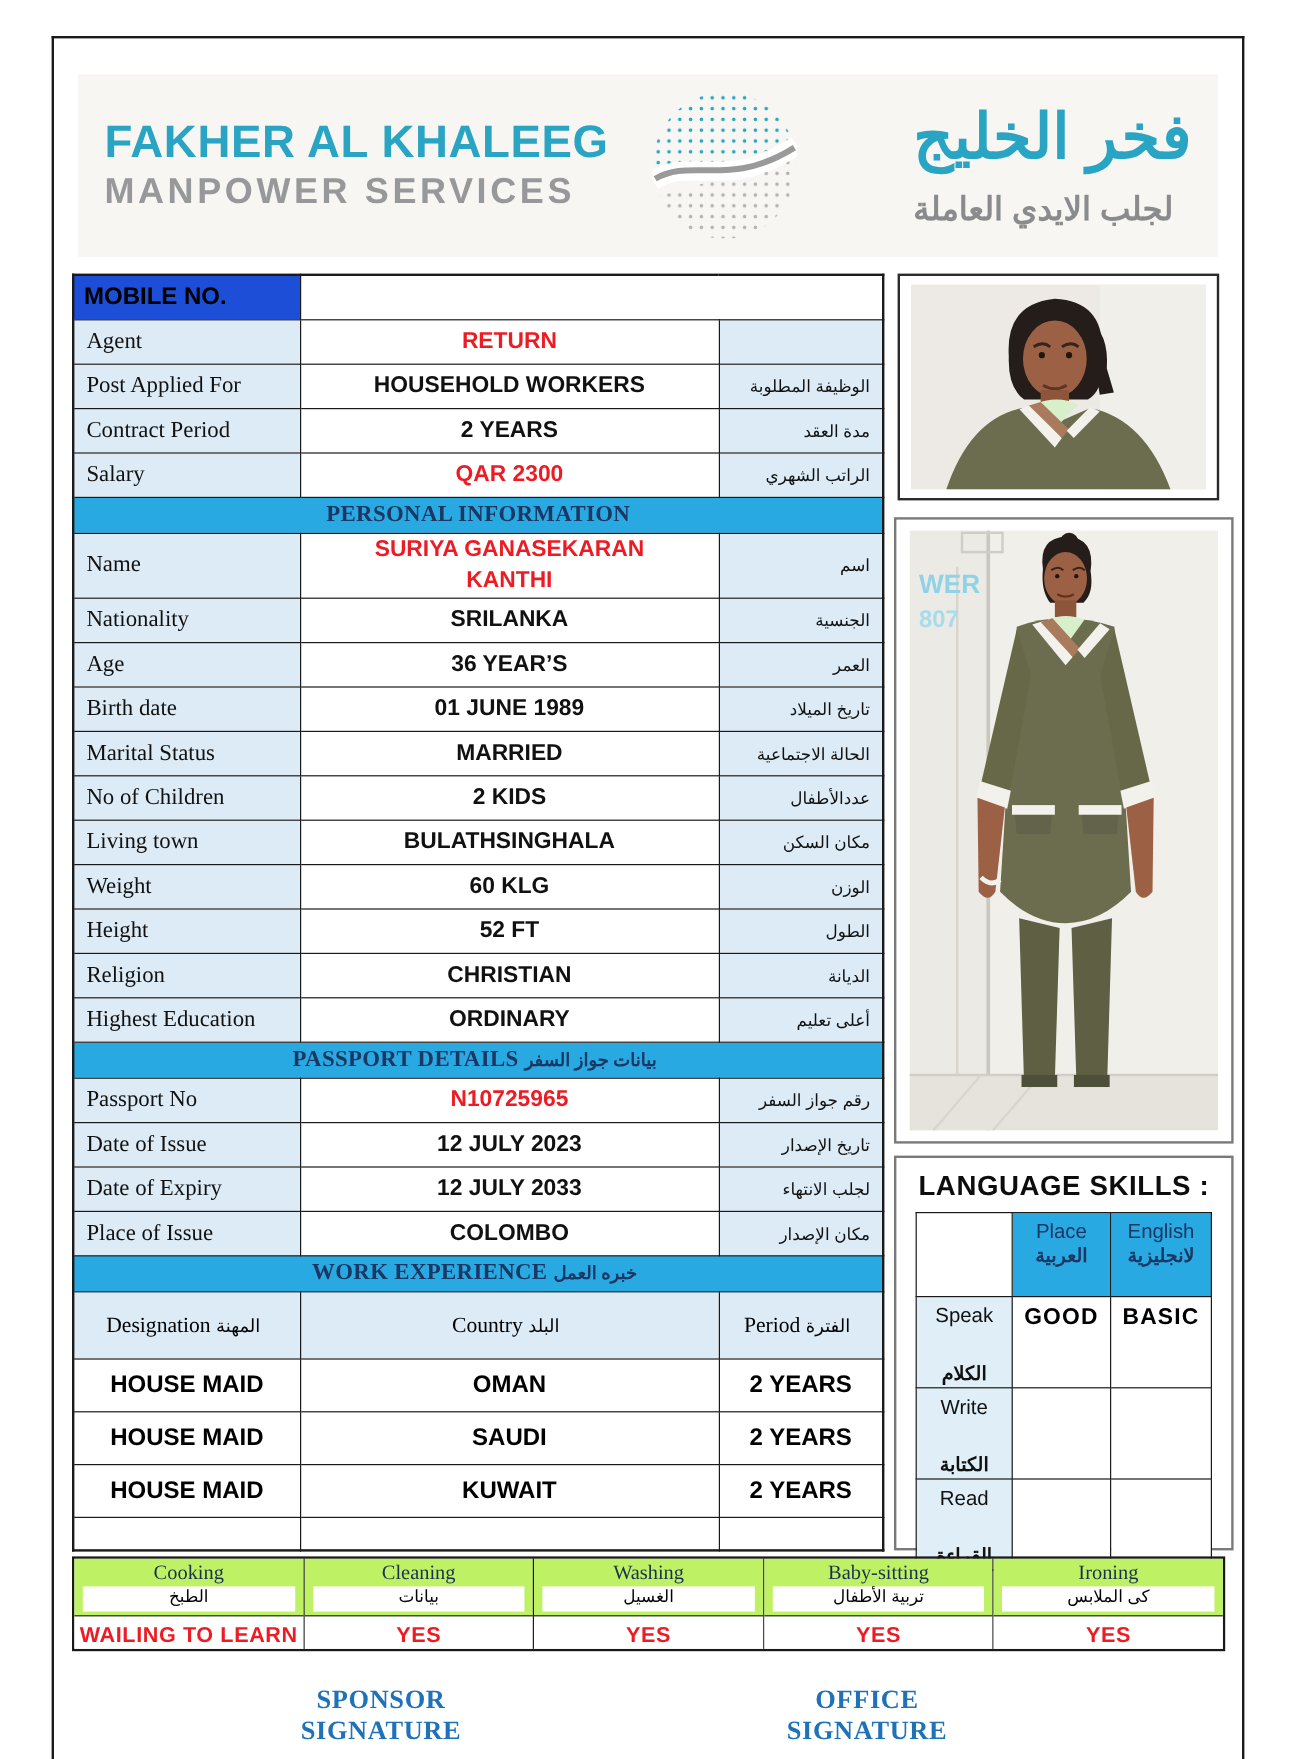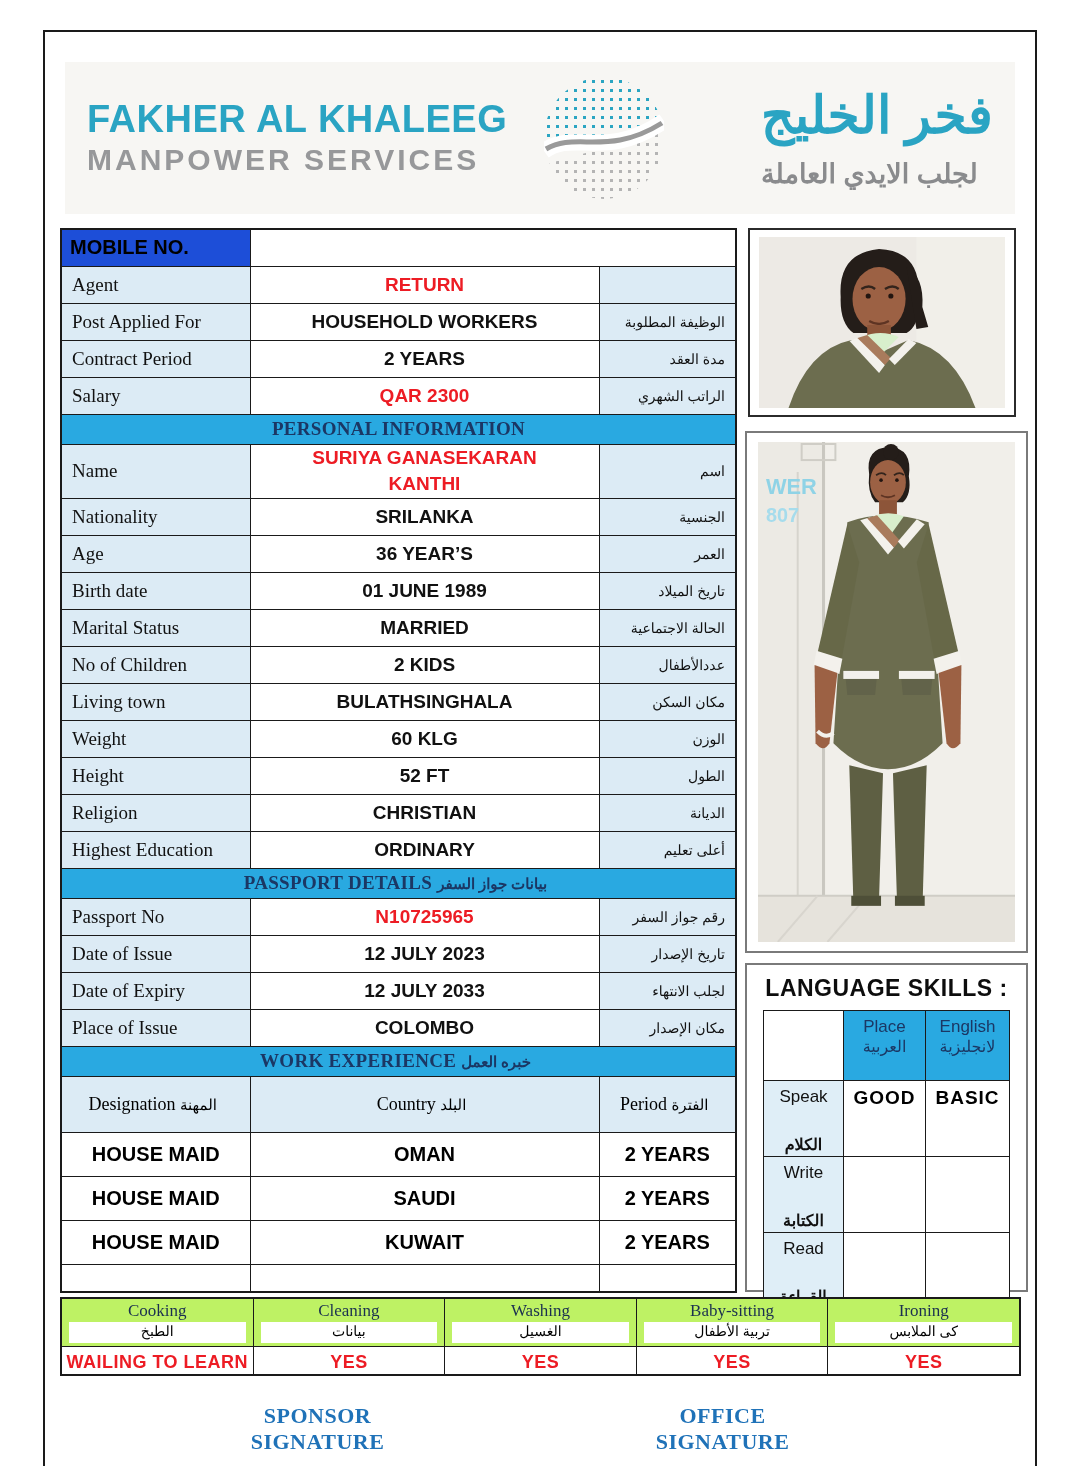--- a/index.html
+++ b/index.html
@@ -55,21 +55,21 @@
 
   
   .langbox { position:absolute; left:745px; top:963px; width:283px; height:329px; background:#fff; border:2px solid #7a7a7a; padding-top:10px; }
   .lang-title { text-align:center; font-weight:800; font-size:23px; color:#0d0d0d; letter-spacing:0.5px; }
   table.lang { border-collapse:collapse; margin:8px auto 0 auto; table-layout:fixed; }
   table.lang td { border:1px solid #1a1a1a; vertical-align:top; text-align:center; }
   table.lang .c0 { width:80px; } table.lang .c1 { width:82px; } table.lang .c2 { width:84px; }
   tr.lhead { height:70px; }
   tr.lhead td.h { background:#29a9e1; color:#1b3764; padding-top:6px; font-size:17px; }
   tr.lhead td.blank { background:#fff; border-right:1px solid #1a1a1a; }
-  tr.lhead .har { display:block; font-weight:400; font-size:16px; direction:rtl; }
+  tr.lhead .har { display:block; font-weight:700; font-size:16px; direction:rtl; }
   tr.lrow { height:76px; }
   tr.lrow td.rl { background:#dfeef7; padding-top:6px; font-size:17px; color:#111; }
   tr.lrow .rar { display:block; font-weight:700; font-size:16px; direction:rtl;margin-top:28px; }
   tr.lrow td.lv { background:#fff; font-weight:800; font-size:19px; padding-top:6px; letter-spacing:1px; }
 
   
   .skills { position:absolute; left:60px; top:1297px; width:961px; height:79px; display:flex; border:2px solid #1a1a1a; }
   .skill-col { flex:1 1 0; display:flex; flex-direction:column; border-left:1px solid #1a1a1a; }
   .skill-col:first-child { border-left:none; }
   .skill-head { background:#bef264; height:47px; padding-top:2px; }

